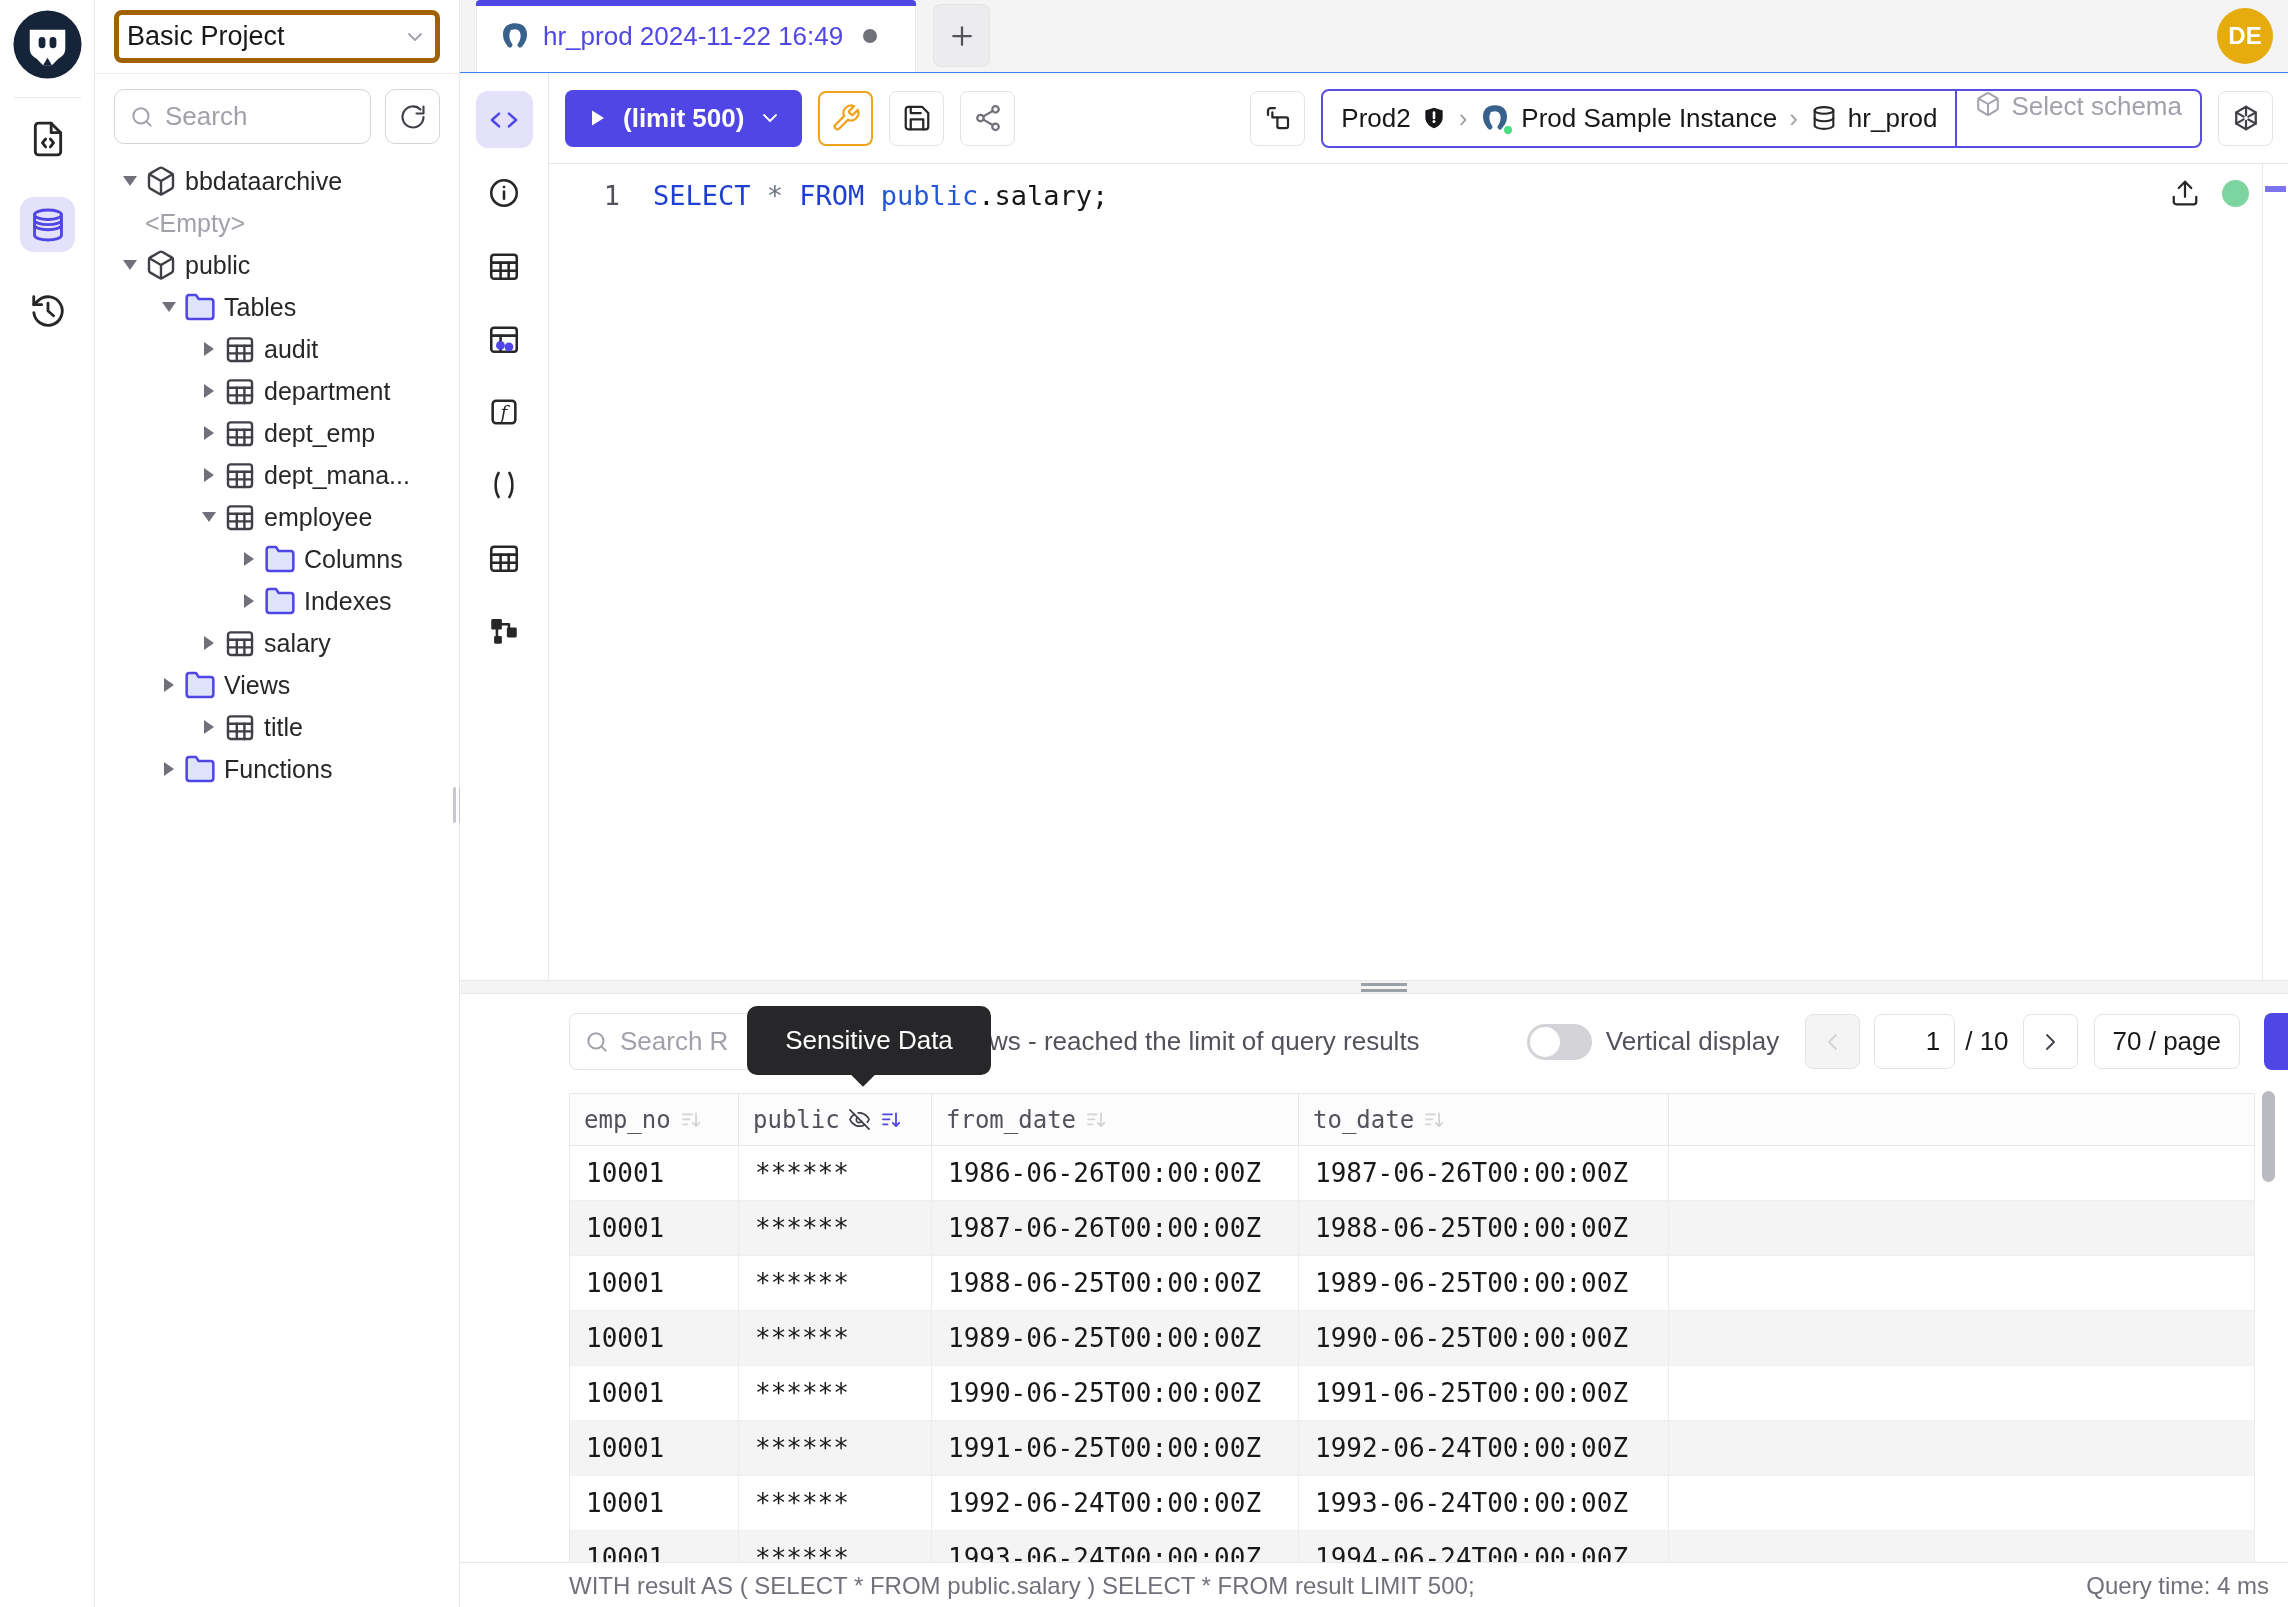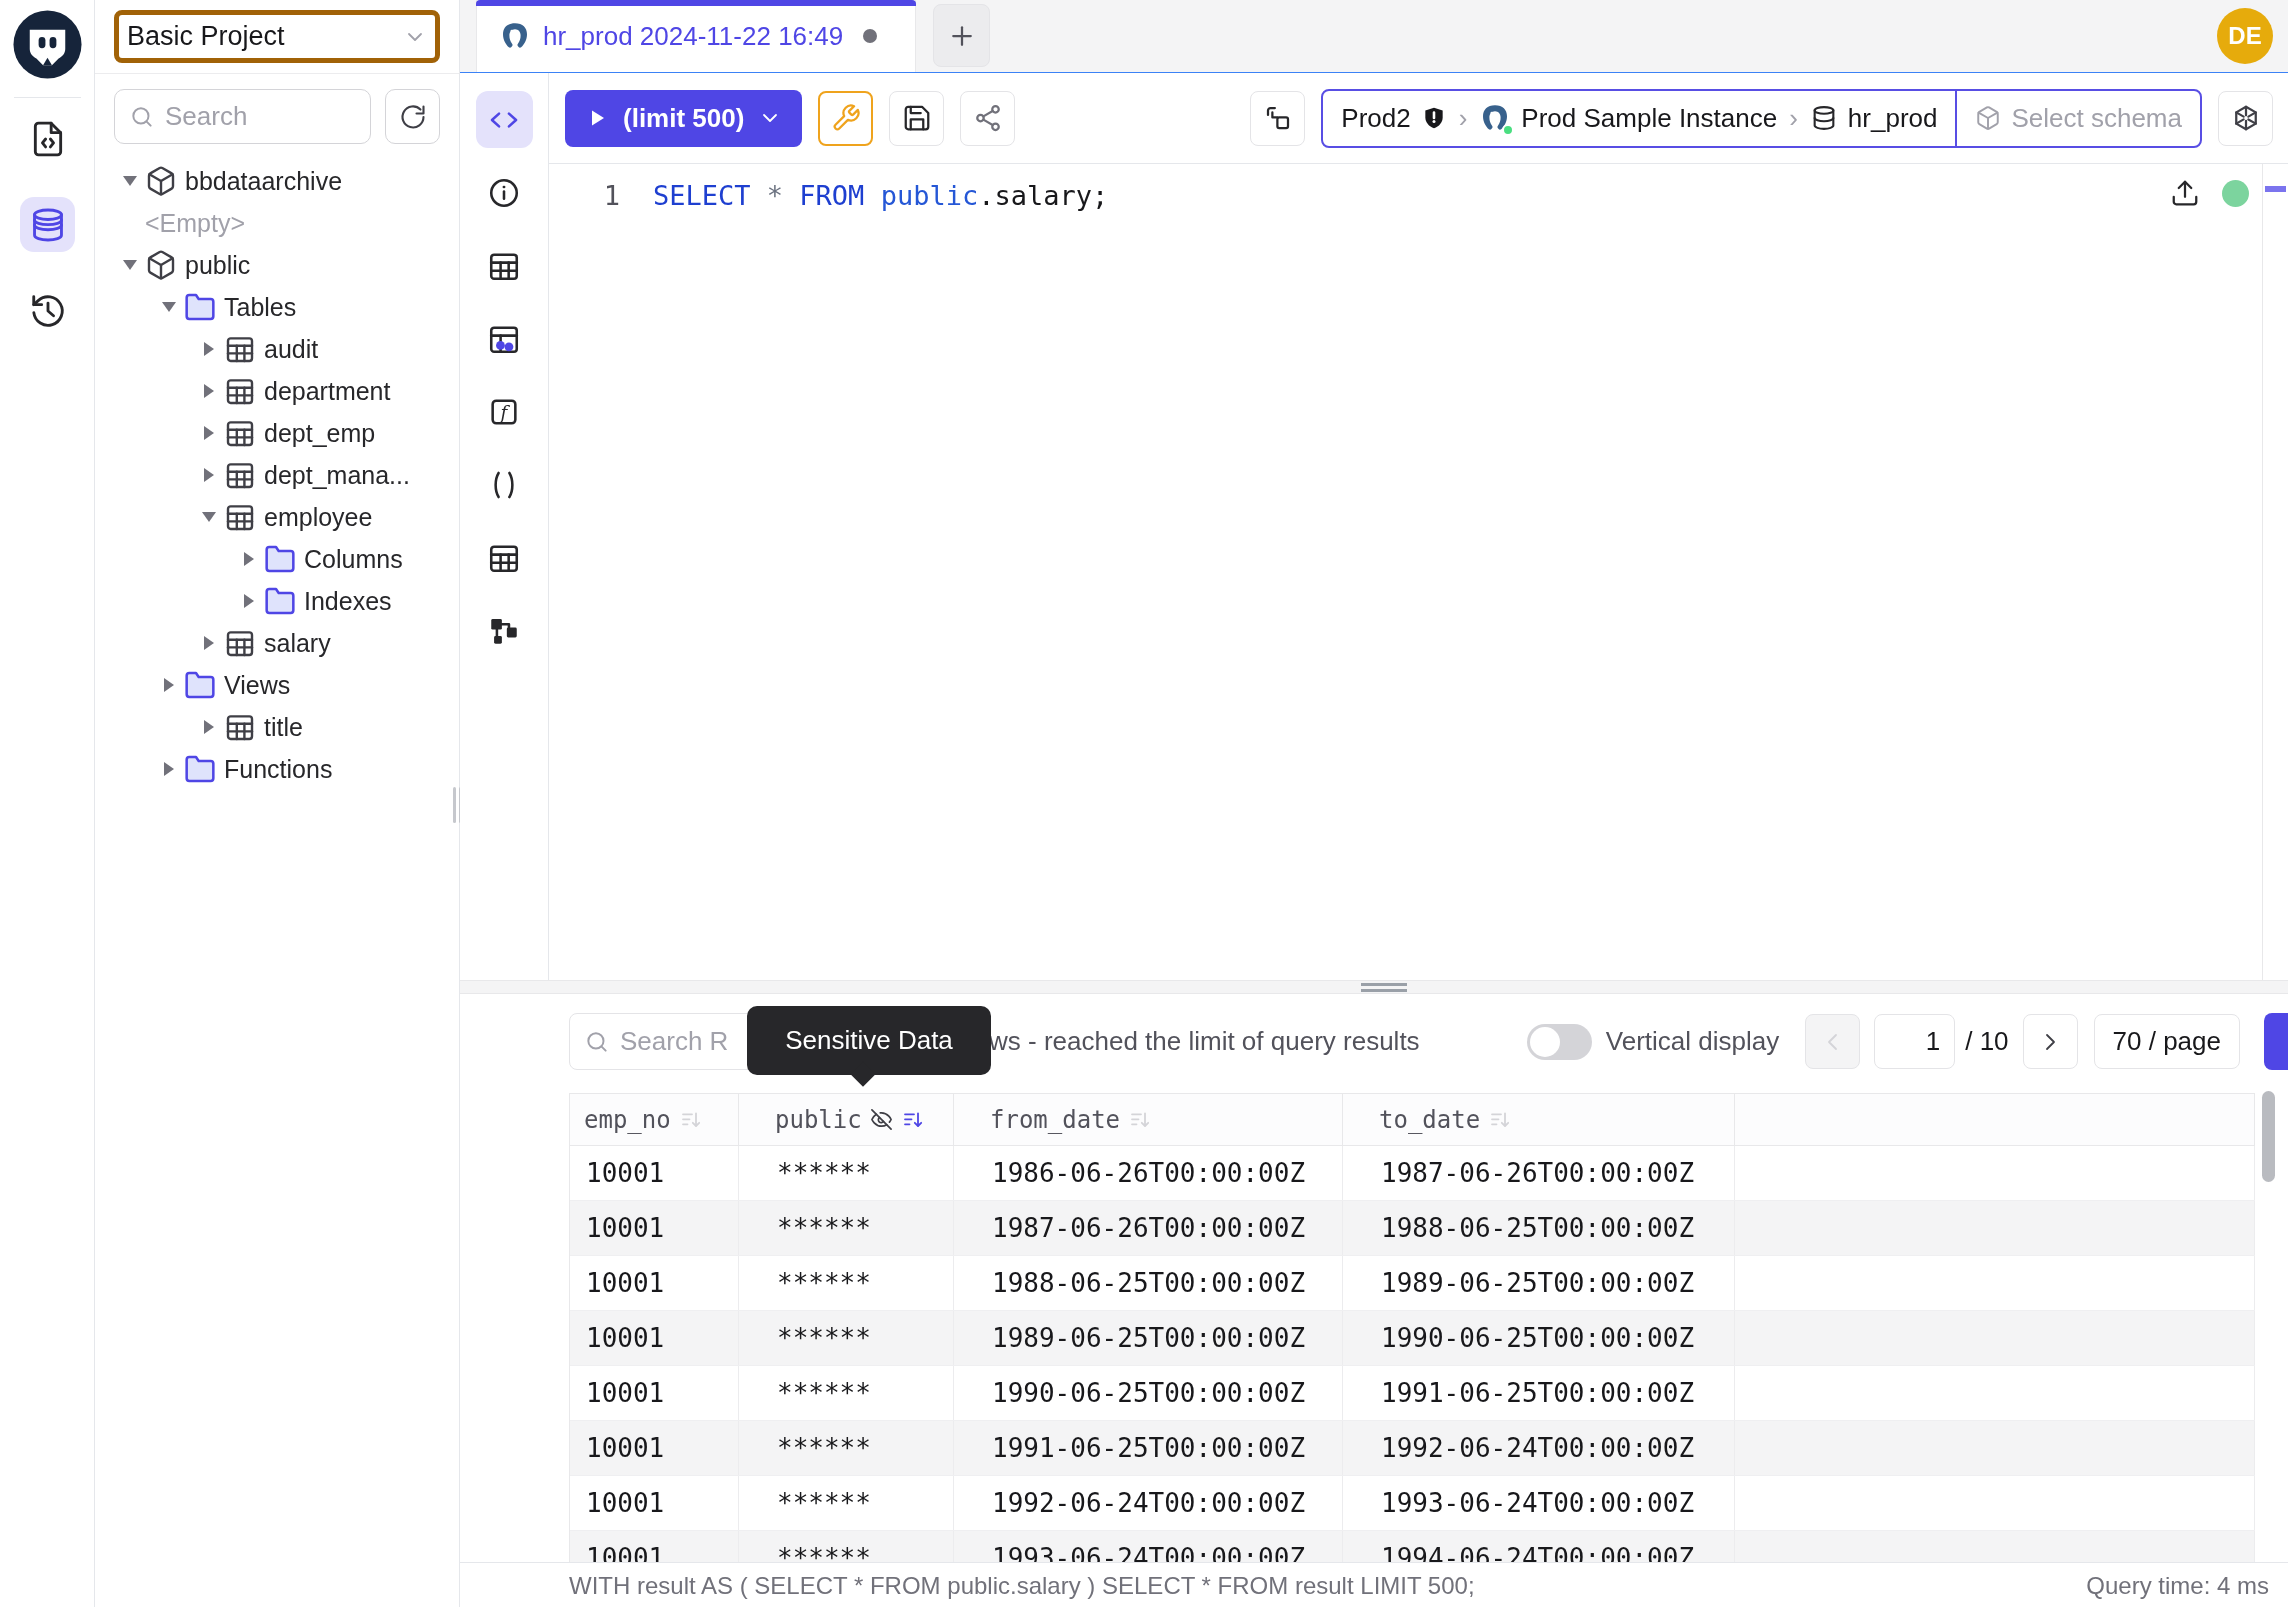--- a/index.html
+++ b/index.html
@@ -73,21 +73,21 @@
   .tool-btn.wrench { border:2px solid #efa31d; color:#efa31d; }
   .tool-btn.share { color:#71717a; }
   .toolbar-right { margin-left:auto; display:flex; align-items:center; gap:16px; }
   .crumb-box { height:59px; border:2px solid #584ee4; border-radius:8px; display:flex; align-items:stretch; background:#fff; cursor:pointer; }
   .crumb-main { display:flex; align-items:center; gap:10px; padding:0 18px; font-size:26px; color:#18181b; white-space:nowrap; }
   .crumb-main .icon.shield { width:26px; height:26px; }
   .crumb-sep { color:#a1a1aa; font-size:26px; padding:0 2px; }
   .pg-wrap { position:relative; width:32px; height:32px; }
   .pg-wrap .dot { position:absolute; right:-3px; bottom:-2px; width:12px; height:12px; border-radius:50%; background:#4ade80; border:2px solid #fff; }
   .icon.cyl { width:28px; height:28px; color:#27272a; }
-  .crumb-schema { display:flex; align-items:center; gap:10px; padding:0 18px; border-left:2px solid #584ee4; color:#a1a1aa; font-size:26px; white-space:nowrap; }
+  .crumb-schema { display:flex; gap:10px; padding:0 18px; border-left:2px solid #584ee4; color:#a1a1aa; font-size:26px; white-space:nowrap; }
   .crumb-schema .icon { width:26px; height:26px; }
   .ai-btn { color:#3f3f46; }
 
   
   .editor { position:relative; flex:1; background:#fff; font-family:"DejaVu Sans Mono", monospace; }
   .code-line { position:absolute; left:0; top:12px; display:flex; font-size:27px; line-height:40px; }
   .gutter { width:71px; text-align:right; color:#52525b; flex:none; }
   .code { padding-left:33px; white-space:pre; }
   .tok-kw { color:#1e3fd0; }
   .tok-schema { color:#2557d6; }
@@ -124,21 +124,21 @@
   .page-total { margin-left:10px; font-size:26px; color:#18181b; white-space:nowrap; }
   .pg-next { margin-left:14px; }
   .page-size { margin-left:16px; height:55px; border:1px solid #e4e4e7; border-radius:8px; background:#fff; padding:0 18px; display:flex; align-items:center; font-size:26px; color:#18181b; cursor:pointer; white-space:nowrap; }
   .edge-btn { margin-left:24px; margin-right:-40px; width:65px; height:57px; border:none; border-radius:8px; background:#4f46e5; cursor:pointer; flex:none; }
 
   .tooltip { position:absolute; left:287px; top:12px; height:69px; min-width:244px; background:#27272a; color:#fff; border-radius:10px; display:flex; align-items:center; justify-content:center; font-size:26px; padding:0 24px; z-index:5; }
   .tooltip:after { content:""; position:absolute; left:107px; bottom:-8px; width:18px; height:18px; background:#27272a; transform:rotate(45deg); }
 
   
   .grid { position:absolute; left:109px; top:99px; width:1686px; height:469px; overflow:hidden; border-left:1px solid #e8e8ea; font-family:"DejaVu Sans Mono", monospace; }
-  .hrow, .trow { display:grid; grid-template-columns:169px 193px 367px 370px 1fr;gap:22px; }
+  .hrow, .trow { display:grid; grid-template-columns:169px 193px 367px 370px 1fr; }
   .hrow { height:53px; border-top:1px solid #e8e8ea; border-bottom:1px solid #e8e8ea; background:#fcfcfd; }
   .hcell { display:flex; align-items:center; gap:8px; padding:0 14px; border-right:1px solid #e8e8ea; font-size:24px; color:#52525b; cursor:pointer; overflow:hidden; }
   .hcell .icon.eyeoff { width:23px; height:23px; color:#3f3f46; flex:none; }
   .hcell .icon.sort { width:24px; height:24px; color:#d4d4d8; flex:none; }
   .hcell .icon.sort.active { color:#4f46e5; }
   .trow { height:55px; border-bottom:1px solid #efeff1; }
   .trow.alt { background:#f4f4f5; }
   .tcell { display:flex; align-items:center; padding:0 16px; border-right:1px solid #ececee; font-size:26px; color:#18181b; white-space:nowrap; overflow:hidden; }
   .vscroll { position:absolute; right:14px; top:97px; width:13px; height:91px; background:#b9bbc0; border-radius:7px; cursor:pointer; }
 

